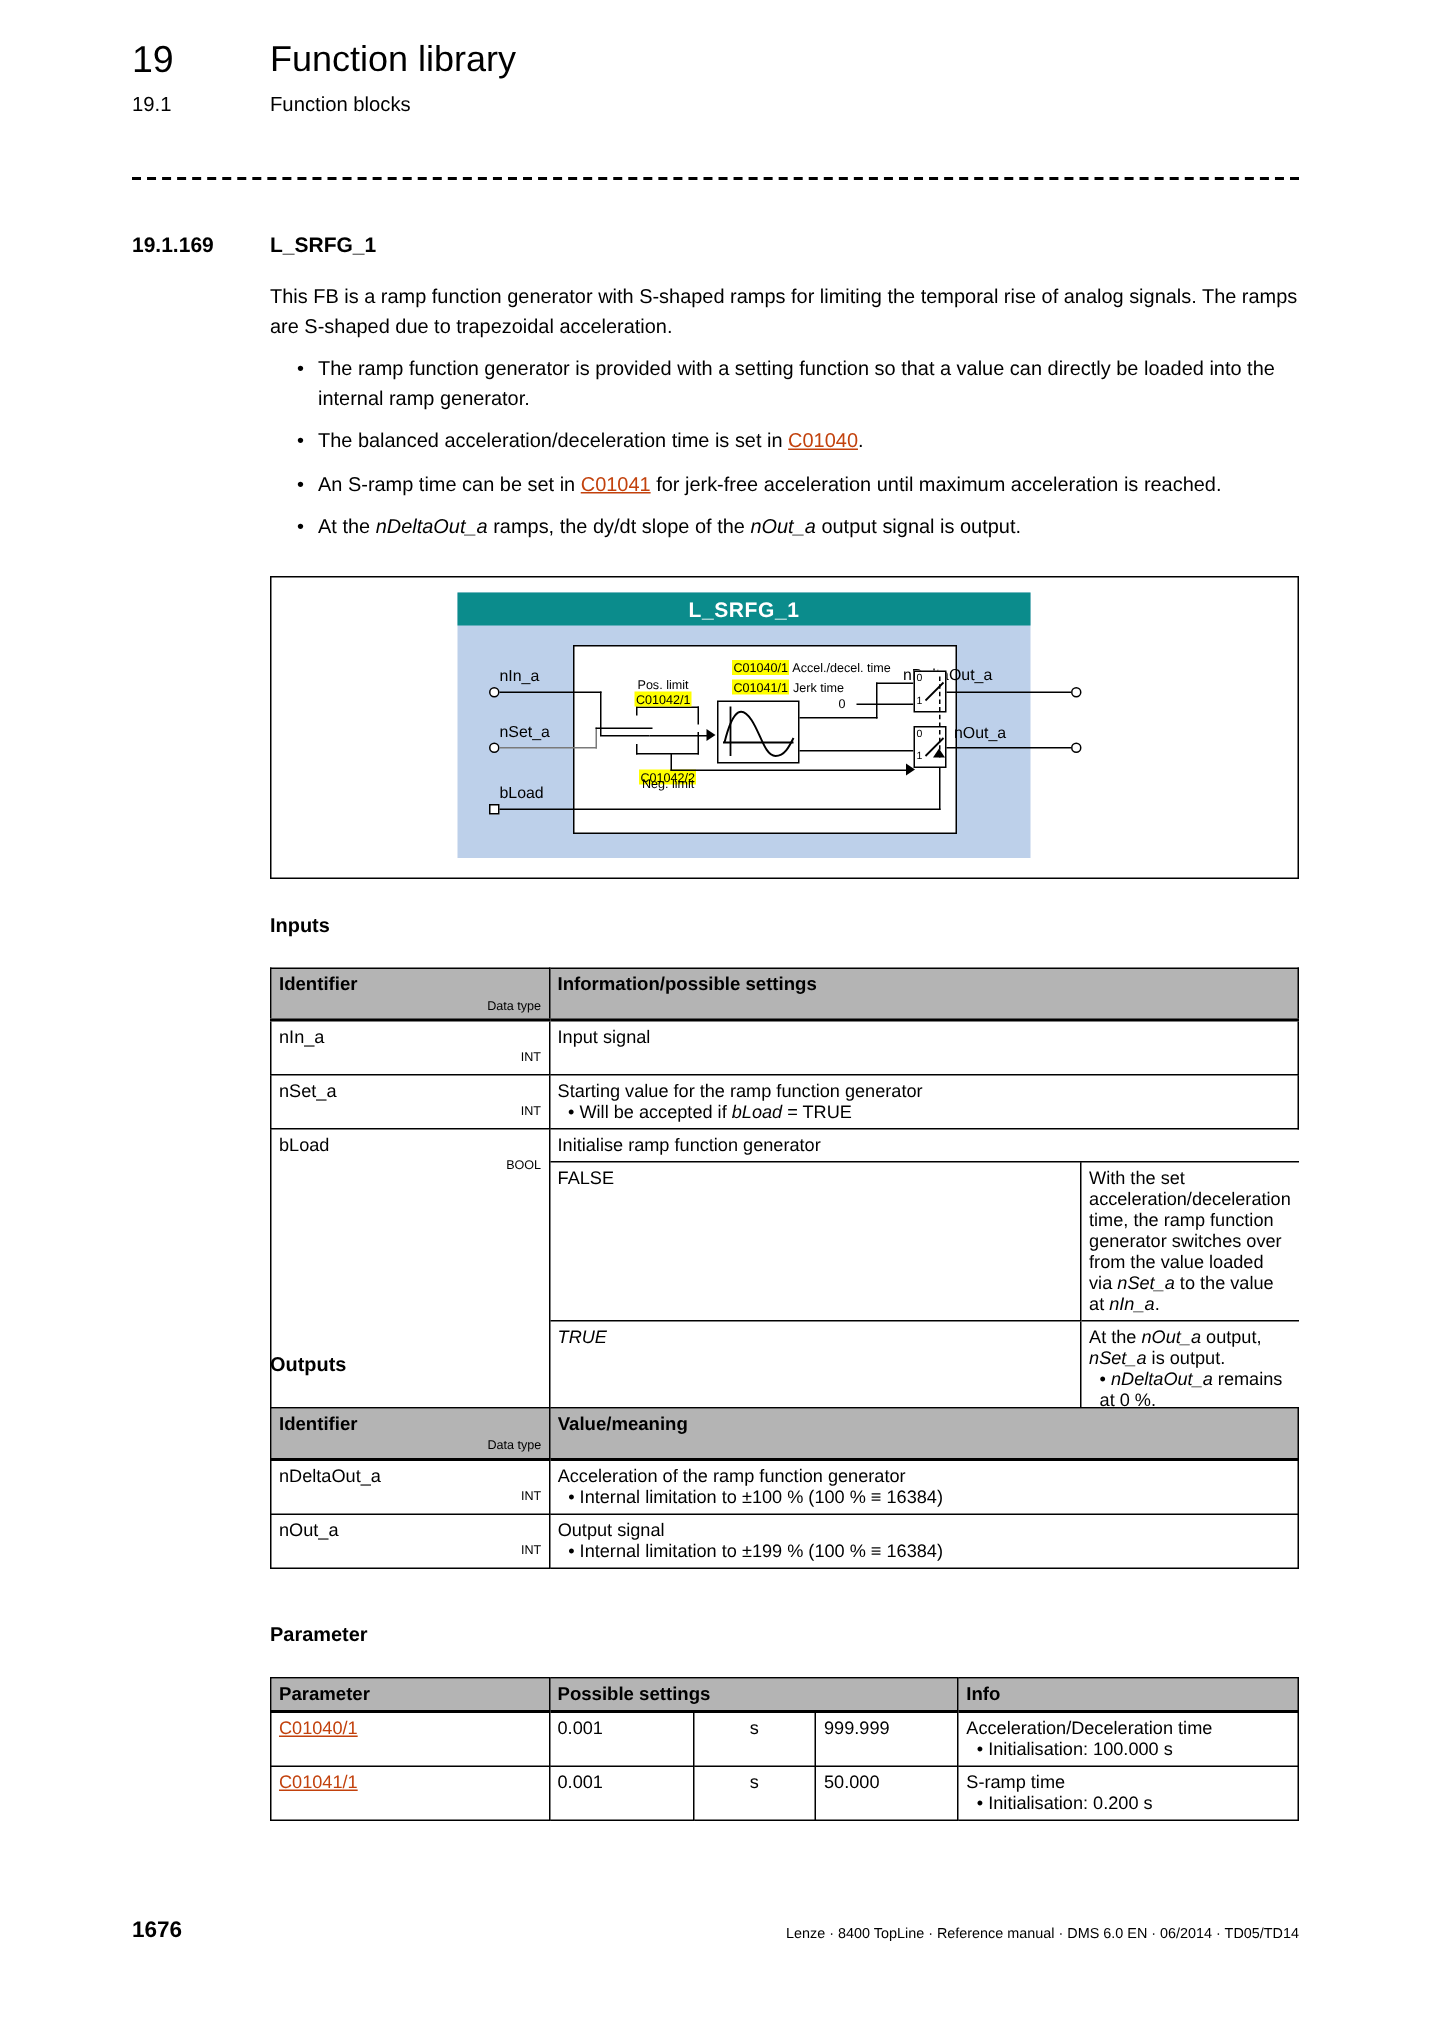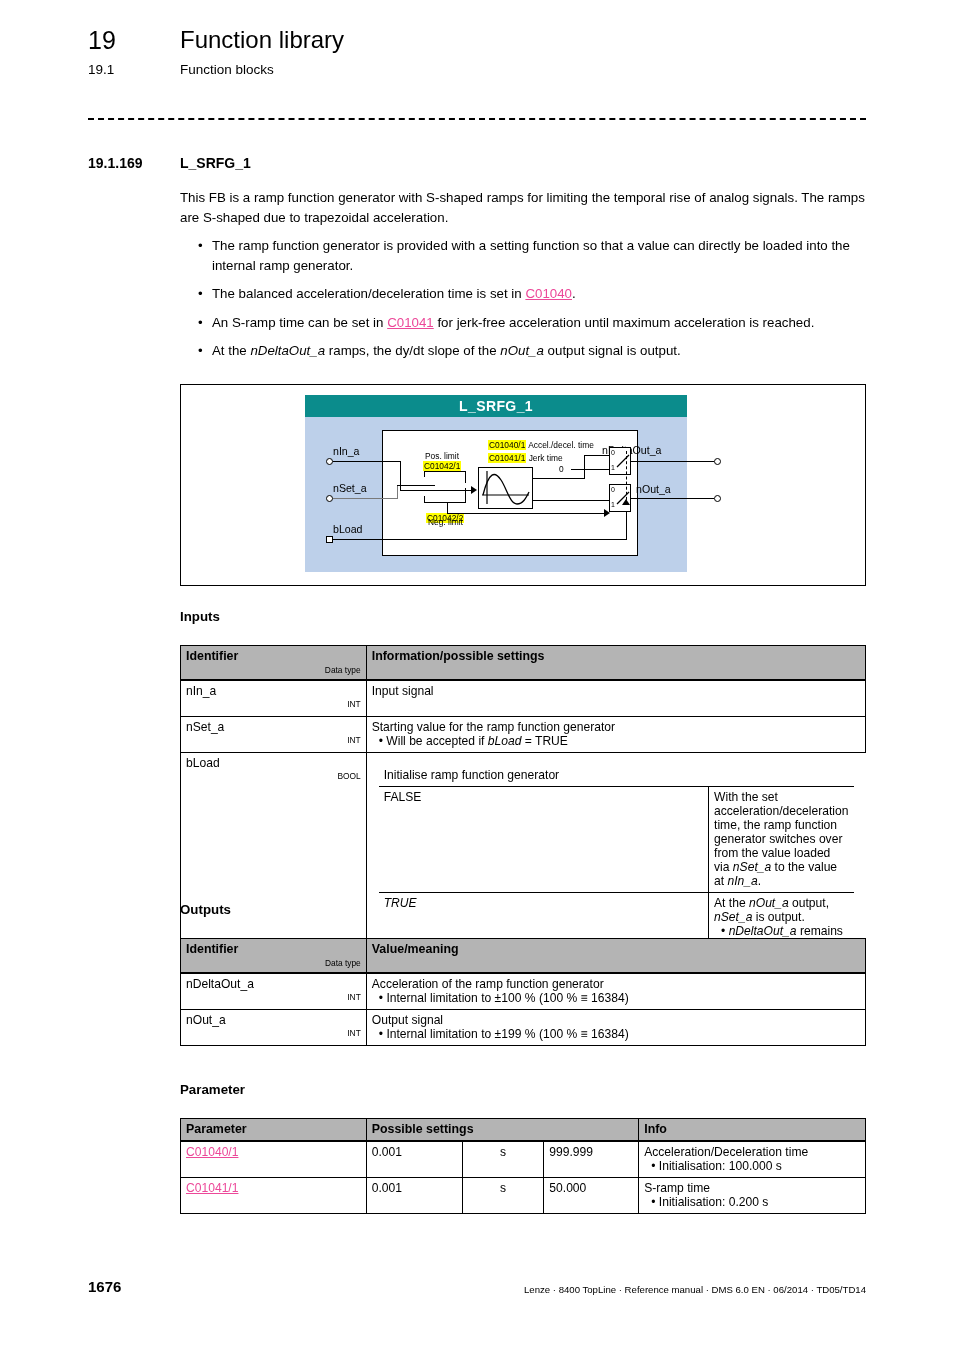--- a/index.html
+++ b/index.html
@@ -22,21 +22,21 @@
   .sec-num{position:absolute;left:88px;top:155px;font-size:14px;font-weight:700;}
   .sec-title{position:absolute;left:180px;top:155px;font-size:14px;font-weight:700;}
 
   
   .intro{position:absolute;left:180px;top:188px;width:686px;
          font-size:13.3px;line-height:19.5px;}
   .bullets{position:absolute;left:196px;top:236px;width:672px;
            font-size:13.3px;line-height:19.5px;}
   .bullets .bl{position:relative;padding-left:16px;margin-bottom:9px;}
   .bullets .bl:before{content:"\2022";position:absolute;left:2px;top:0;}
-  .lnk{color:#ec4899;text-decoration:underline;}
+  .lnk{color:#c2410c;text-decoration:underline;}
   i,.it{font-style:italic;}
 
   
   .fbd{position:absolute;left:180px;top:384px;width:686px;height:202px;
        border:1.5px solid #000;background:#fff;box-sizing:border-box;}
   .fb-body{position:absolute;left:124px;top:10px;width:382px;height:177px;background:#bdd0ea;}
   .fb-head{position:absolute;left:124px;top:10px;width:382px;height:22px;background:#0b8c8c;}
   .fb-head span{display:block;text-align:center;color:#fff;font-size:14px;font-weight:700;
                 line-height:22px;letter-spacing:.4px;}
   .fb-inner{position:absolute;left:0;top:0;width:686px;height:202px;}
@@ -65,21 +65,21 @@
             font-size:12.1px;background:#fff;}
   table.doc td,table.doc th{border:1px solid #000;vertical-align:top;padding:3px 5px 4px 5px;
             font-weight:400;text-align:left;}
   table.doc thead td{background:#b4b4b4;font-weight:700;font-size:12.4px;
             border-bottom:2px solid #000;}
   .idcell{position:relative;}
   .dtype{display:block;text-align:right;font-size:8.4px;margin-top:1px;}
   .hdr-dtype{display:block;text-align:right;font-size:8.4px;font-weight:400;margin-top:2px;}
   .sub{margin-left:7px;}
   .sub:before{content:"\2022\00a0";}
-  .nb{border:0 !important;padding:12px !important;}
+  .nb{border:0 !important;padding:0 !important;}
   table.nest{border-collapse:collapse;width:100%;}
   table.nest td{border:1px solid #000;padding:3px 5px 4px 5px;vertical-align:top;}
   td.rt{text-align:right;}
 
   
   .pg{position:absolute;left:88px;top:1278px;font-size:15px;font-weight:700;}
   .foot{position:absolute;right:88px;top:1284px;font-size:9.6px;white-space:nowrap;}
 </style>
 </head>
 <body>

